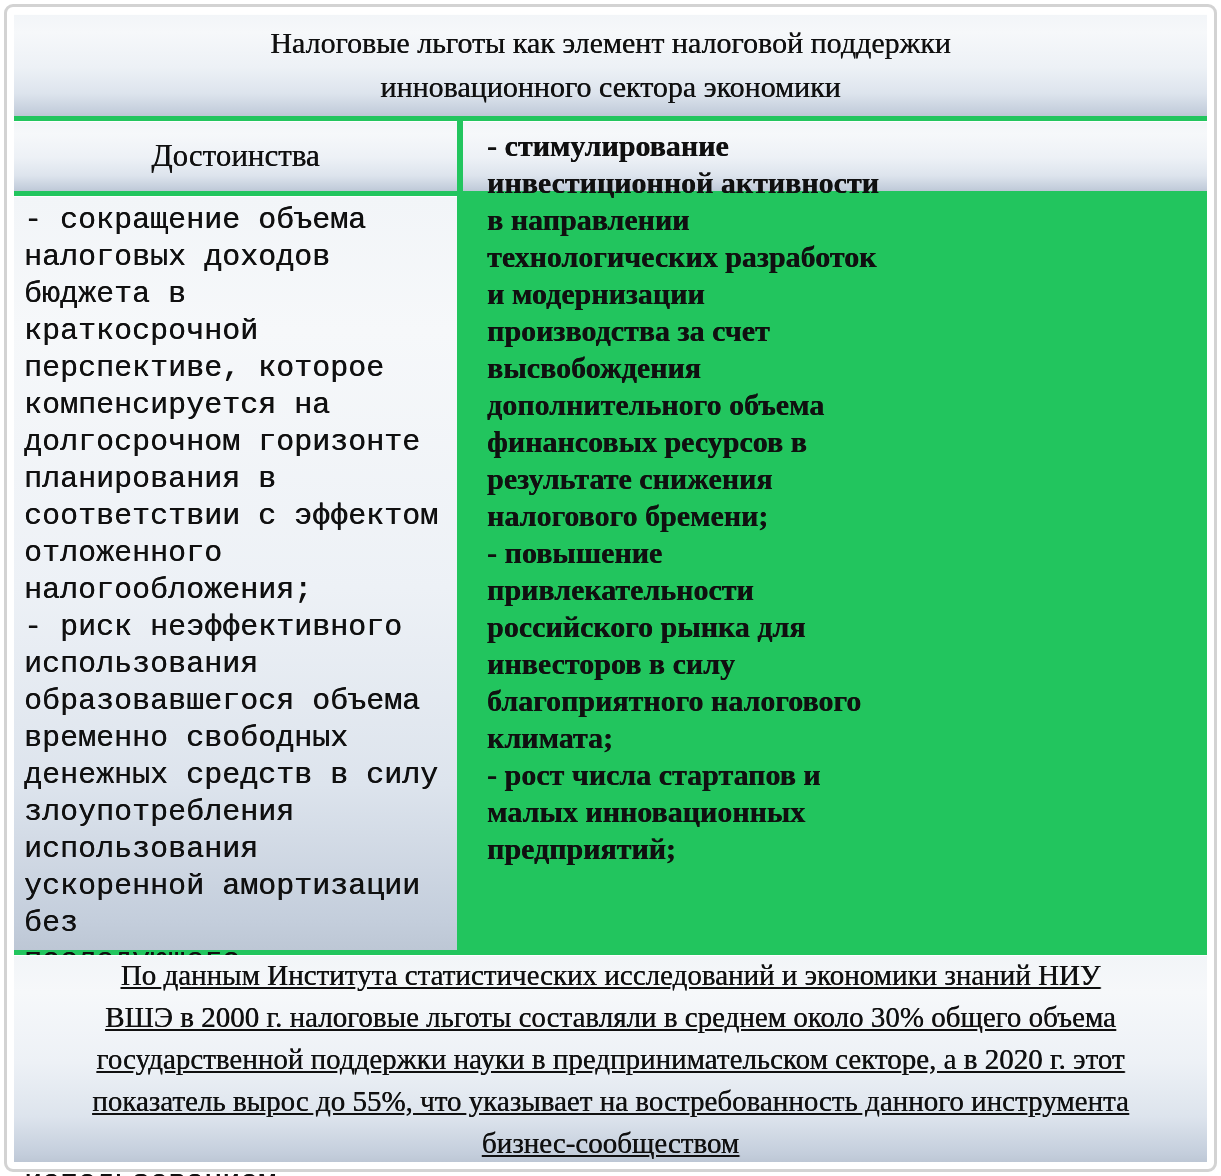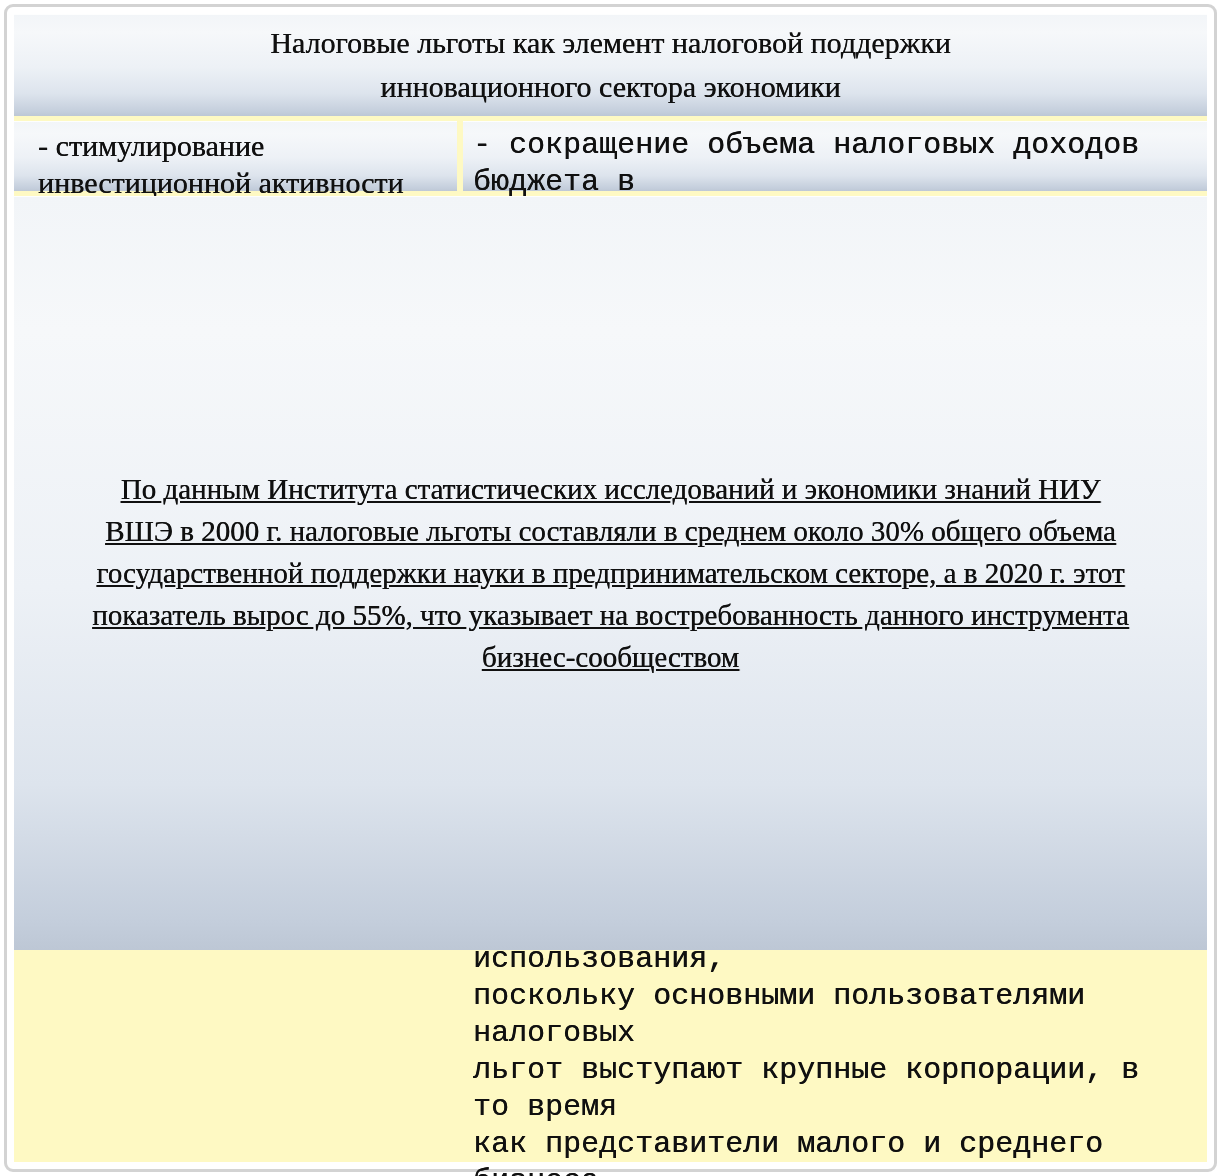--- a/index.html
+++ b/index.html
@@ -11,21 +11,21 @@
   .frame{
     position:absolute;inset:4px;border:3px solid #d3d3d3;border-radius:9px;
     pointer-events:none;
   }
   .tbl{
     position:absolute;left:14px;top:14px;width:1193px;height:1148px;
     display:grid;
     grid-template-columns:443px 744px;
     grid-template-rows:102px 70px 754px 207px;
     gap:5px 6px;
-    background:#fef9c3;
+    background:#22c55e;
   }
   .cell{
     background:linear-gradient(180deg,
       #f2f5f8 0%, #f6f8fa 18%, #edf1f6 52%,
       #dde4ed 78%, #c4cedc 96%, #bdc7d5 100%);
     box-shadow:inset 0 1px 0 rgba(255,255,255,.85);
     text-shadow:0.35px 0 0 currentColor;
   }
   .title{
     grid-column:1/3;
@@ -33,37 +33,38 @@
     font-size:30px;line-height:44px;white-space:pre-line;
   }
   .colhead{
     display:flex;align-items:center;justify-content:center;
     font-size:31px;
   }
   .bodycell{
     font-size:30px;line-height:37px;white-space:pre-line;
     padding-top:6px;box-sizing:border-box;text-align:left;
   }
-  .bodycell.left{padding-left:24px;padding-right:10px;}
+  .bodycell.left{padding-left:24px;padding-right:10px;font-weight:bold;}
   .bodycell.right{padding-left:10px;padding-right:14px;font-family:Liberation Mono, monospace;}
   .footnote{
     grid-column:1/3;
     display:flex;align-items:center;justify-content:center;text-align:center;
     font-size:29px;line-height:42px;white-space:pre-line;text-decoration:underline;
   }
 </style>
 </head>
 <body>
 
 <div class="frame"></div>
 
 <div class="tbl">
   <div class="cell title">Налоговые льготы как элемент налоговой поддержки
 инновационного  сектора экономики</div>
 
+  <div class="cell colhead">Достоинства</div>
 
 
   <div class="cell bodycell left">- стимулирование
 инвестиционной  активности
 в направлении
 технологических  разработок
 и модернизации
 производства за счет
 высвобождения
 дополнительного  объема

